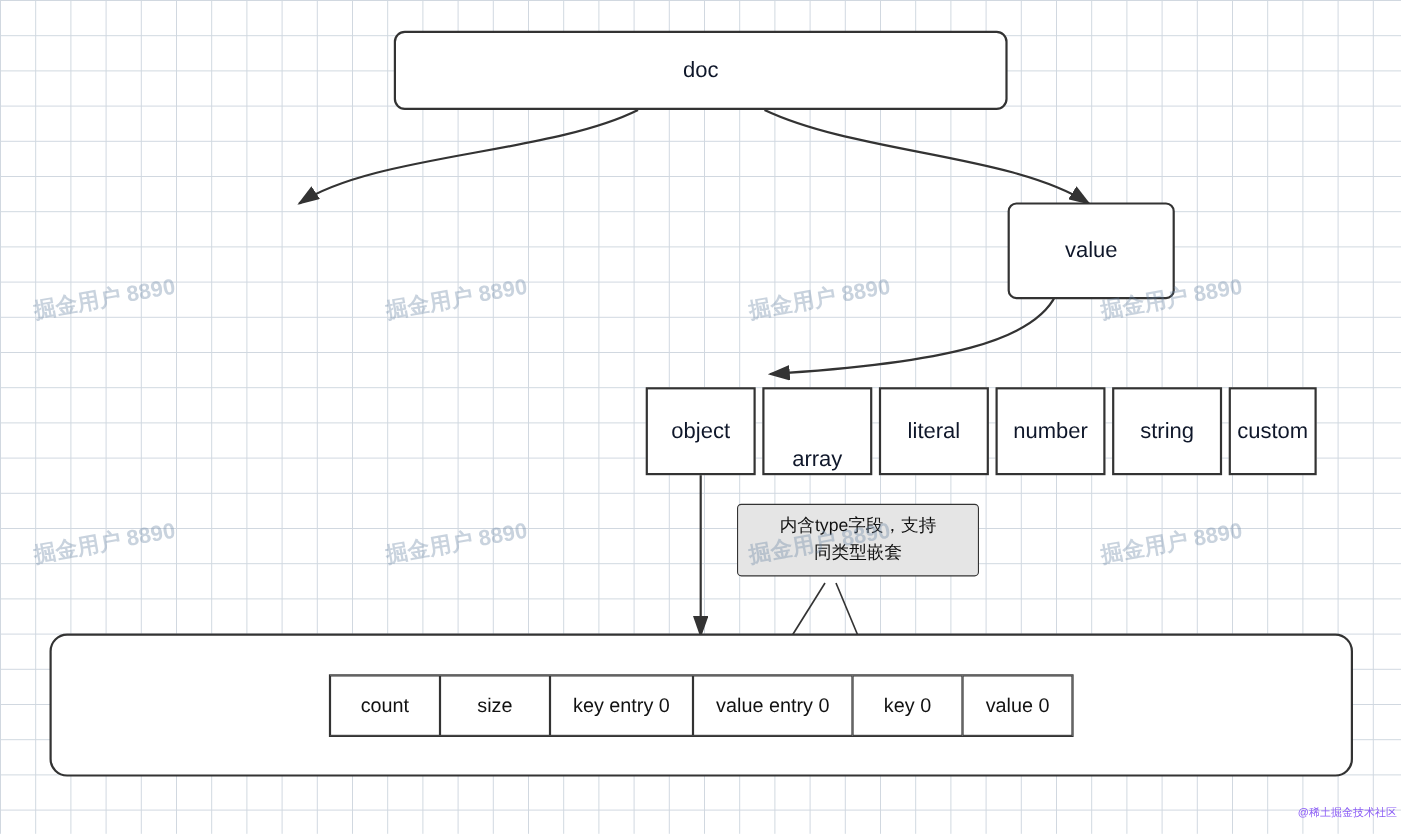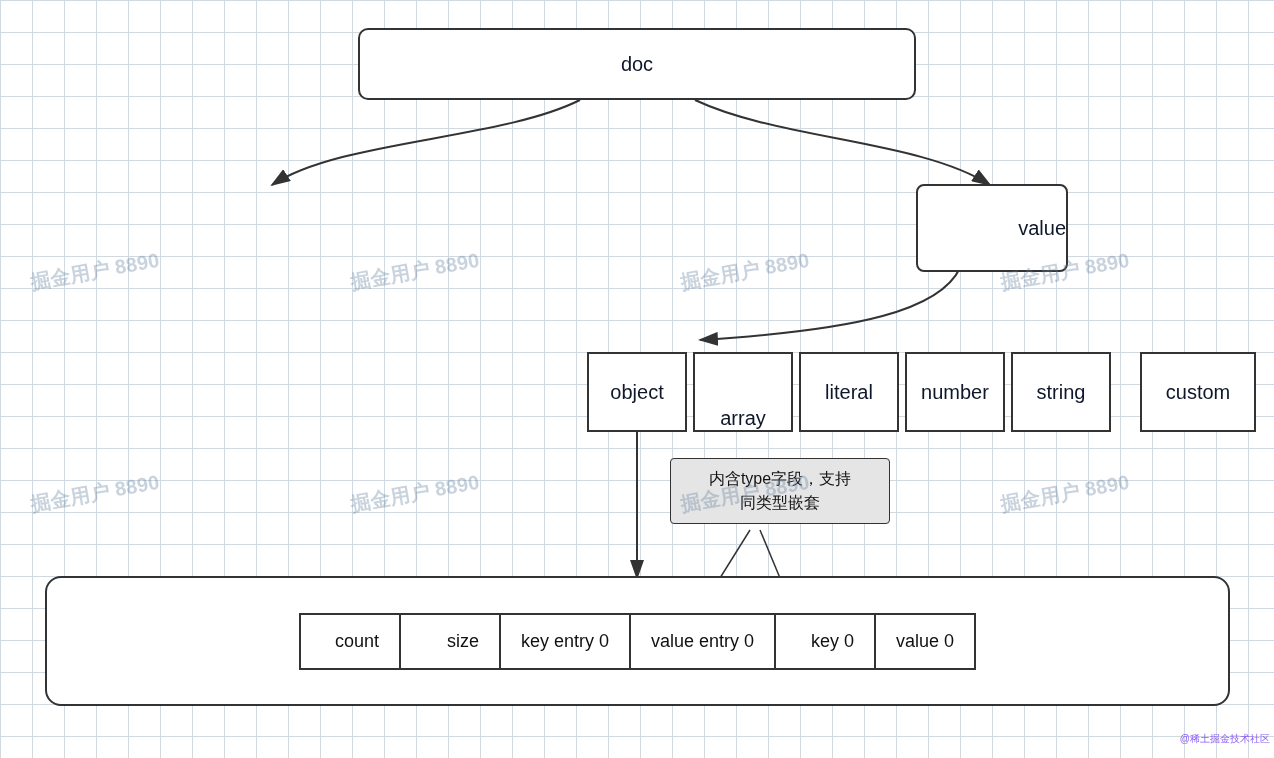--- a/index.html
+++ b/index.html
@@ -96,21 +96,21 @@
       flex-direction: row;
     }
 
     .table-cell {
       border: 1.5px solid #333;
       padding: 16px 20px;
       font-size: 18px;
       color: #111;
       display: flex;
       align-items: center;
-      justify-content: flex-end;
+      justify-content: center;
       min-width: 100px;
     }
 
     .copyright {
       position: absolute;
       bottom: 12px;
       right: 4px;
       font-size: 10px;
       color: #8b5cf6;
       z-index: 10;
@@ -138,40 +138,40 @@
 
     <line x1="750" y1="530" x2="720" y2="578" stroke="#333" stroke-width="1.5"></line>
     <line x1="760" y1="530" x2="780" y2="578" stroke="#333" stroke-width="1.5"></line>
   </svg>
 
   <div class="node-box node-rounded" style="left:358px; top:28px; width:558px; height:72px; border-radius:10px;">
     <span>doc</span>
   </div>
 
 
-  <div class="node-box node-rounded" style="left:916px; top:184px; width:152px; height:88px; border-radius:8px;justify-content:flex-end;">
+  <div class="node-box node-rounded" style="left:916px; top:184px; width:152px; height:88px; border-radius:8px;">
     <span>value</span>
   </div>
 
   <div class="node-box" style="left:587px; top:352px; width:100px; height:80px;">
     <span>object</span>
   </div>
   <div class="node-box" style="left:693px; top:352px; width:100px; height:80px;align-items:flex-end;">
     <span>array</span>
   </div>
   <div class="node-box" style="left:799px; top:352px; width:100px; height:80px;">
     <span>literal</span>
   </div>
   <div class="node-box" style="left:1011px; top:352px; width:100px; height:80px;">
     <span>string</span>
   </div>
   <div class="node-box" style="left:905px; top:352px; width:100px; height:80px;">
     <span>number</span>
   </div>
-  <div class="node-box" style="left:1117px; top:352px; width:116px; height:80px;margin-left:23px;">
+  <div class="node-box" style="left:1117px; top:352px; width:80px; height:80px;">
     <span>custom</span>
   </div>
 
   <div class="annotation-box" style="left:670px; top:458px; width:220px;">
     <span>内含type字段，支持</span><br>
     <span>同类型嵌套</span>
   </div>
 
   <div class="object-container" style="left:45px; top:576px; width:1185px; height:130px;">
     <div class="inner-table">

